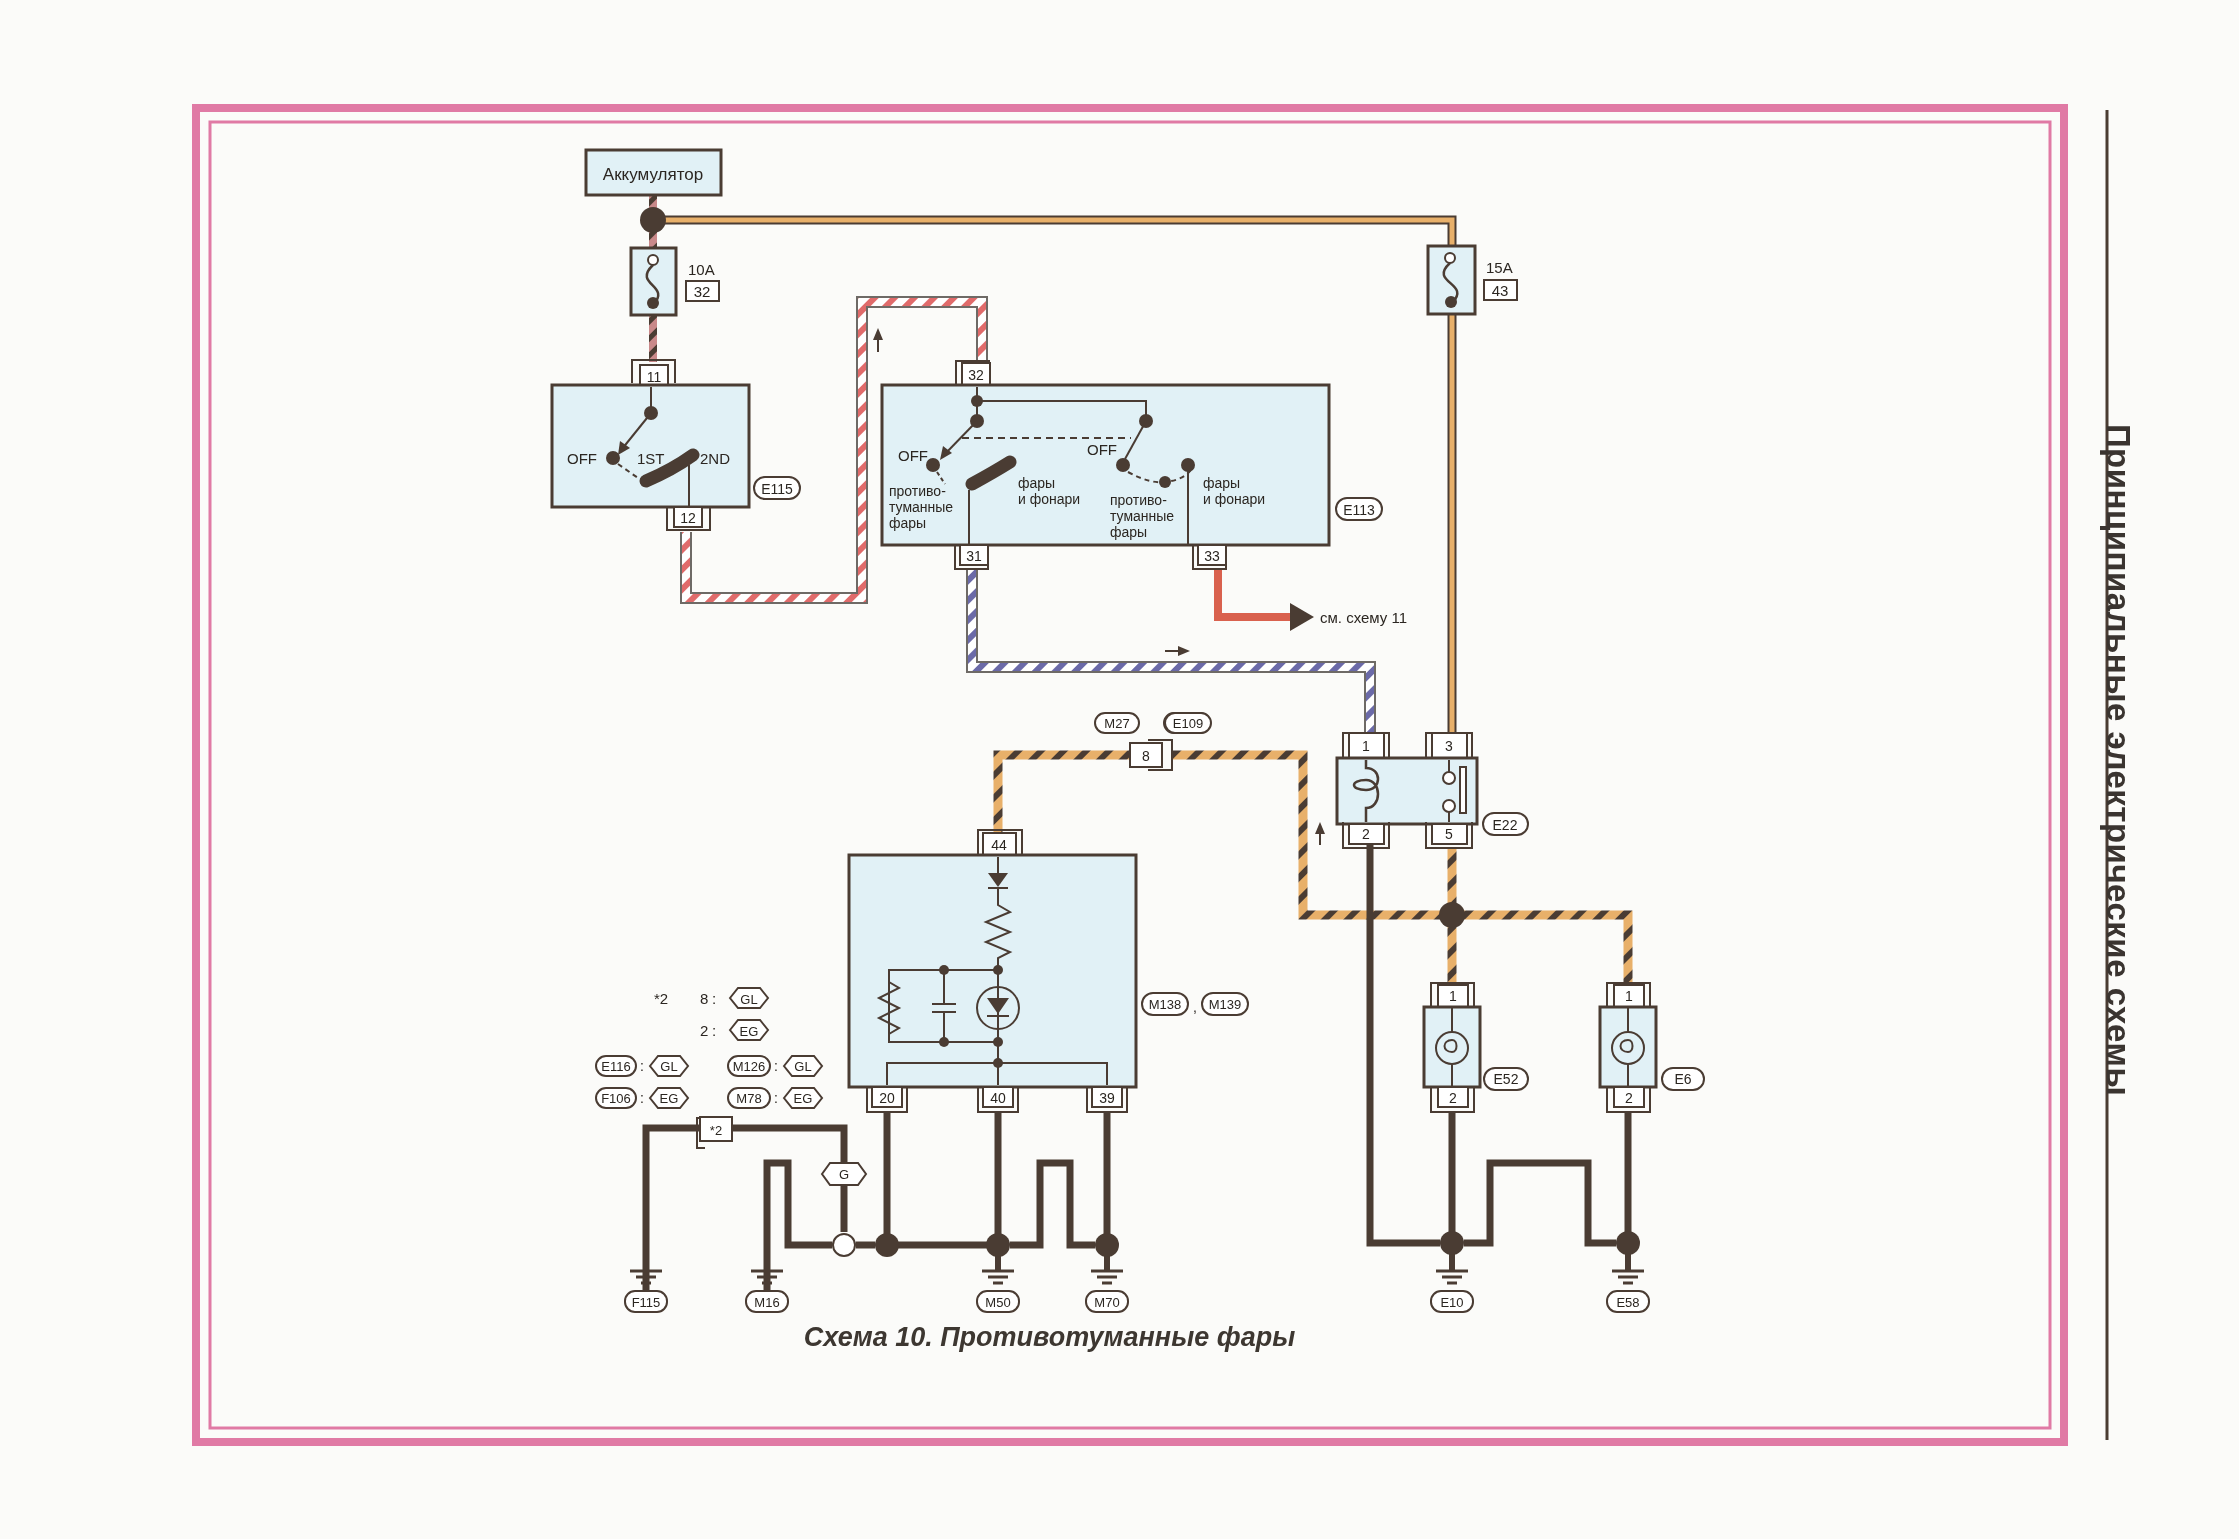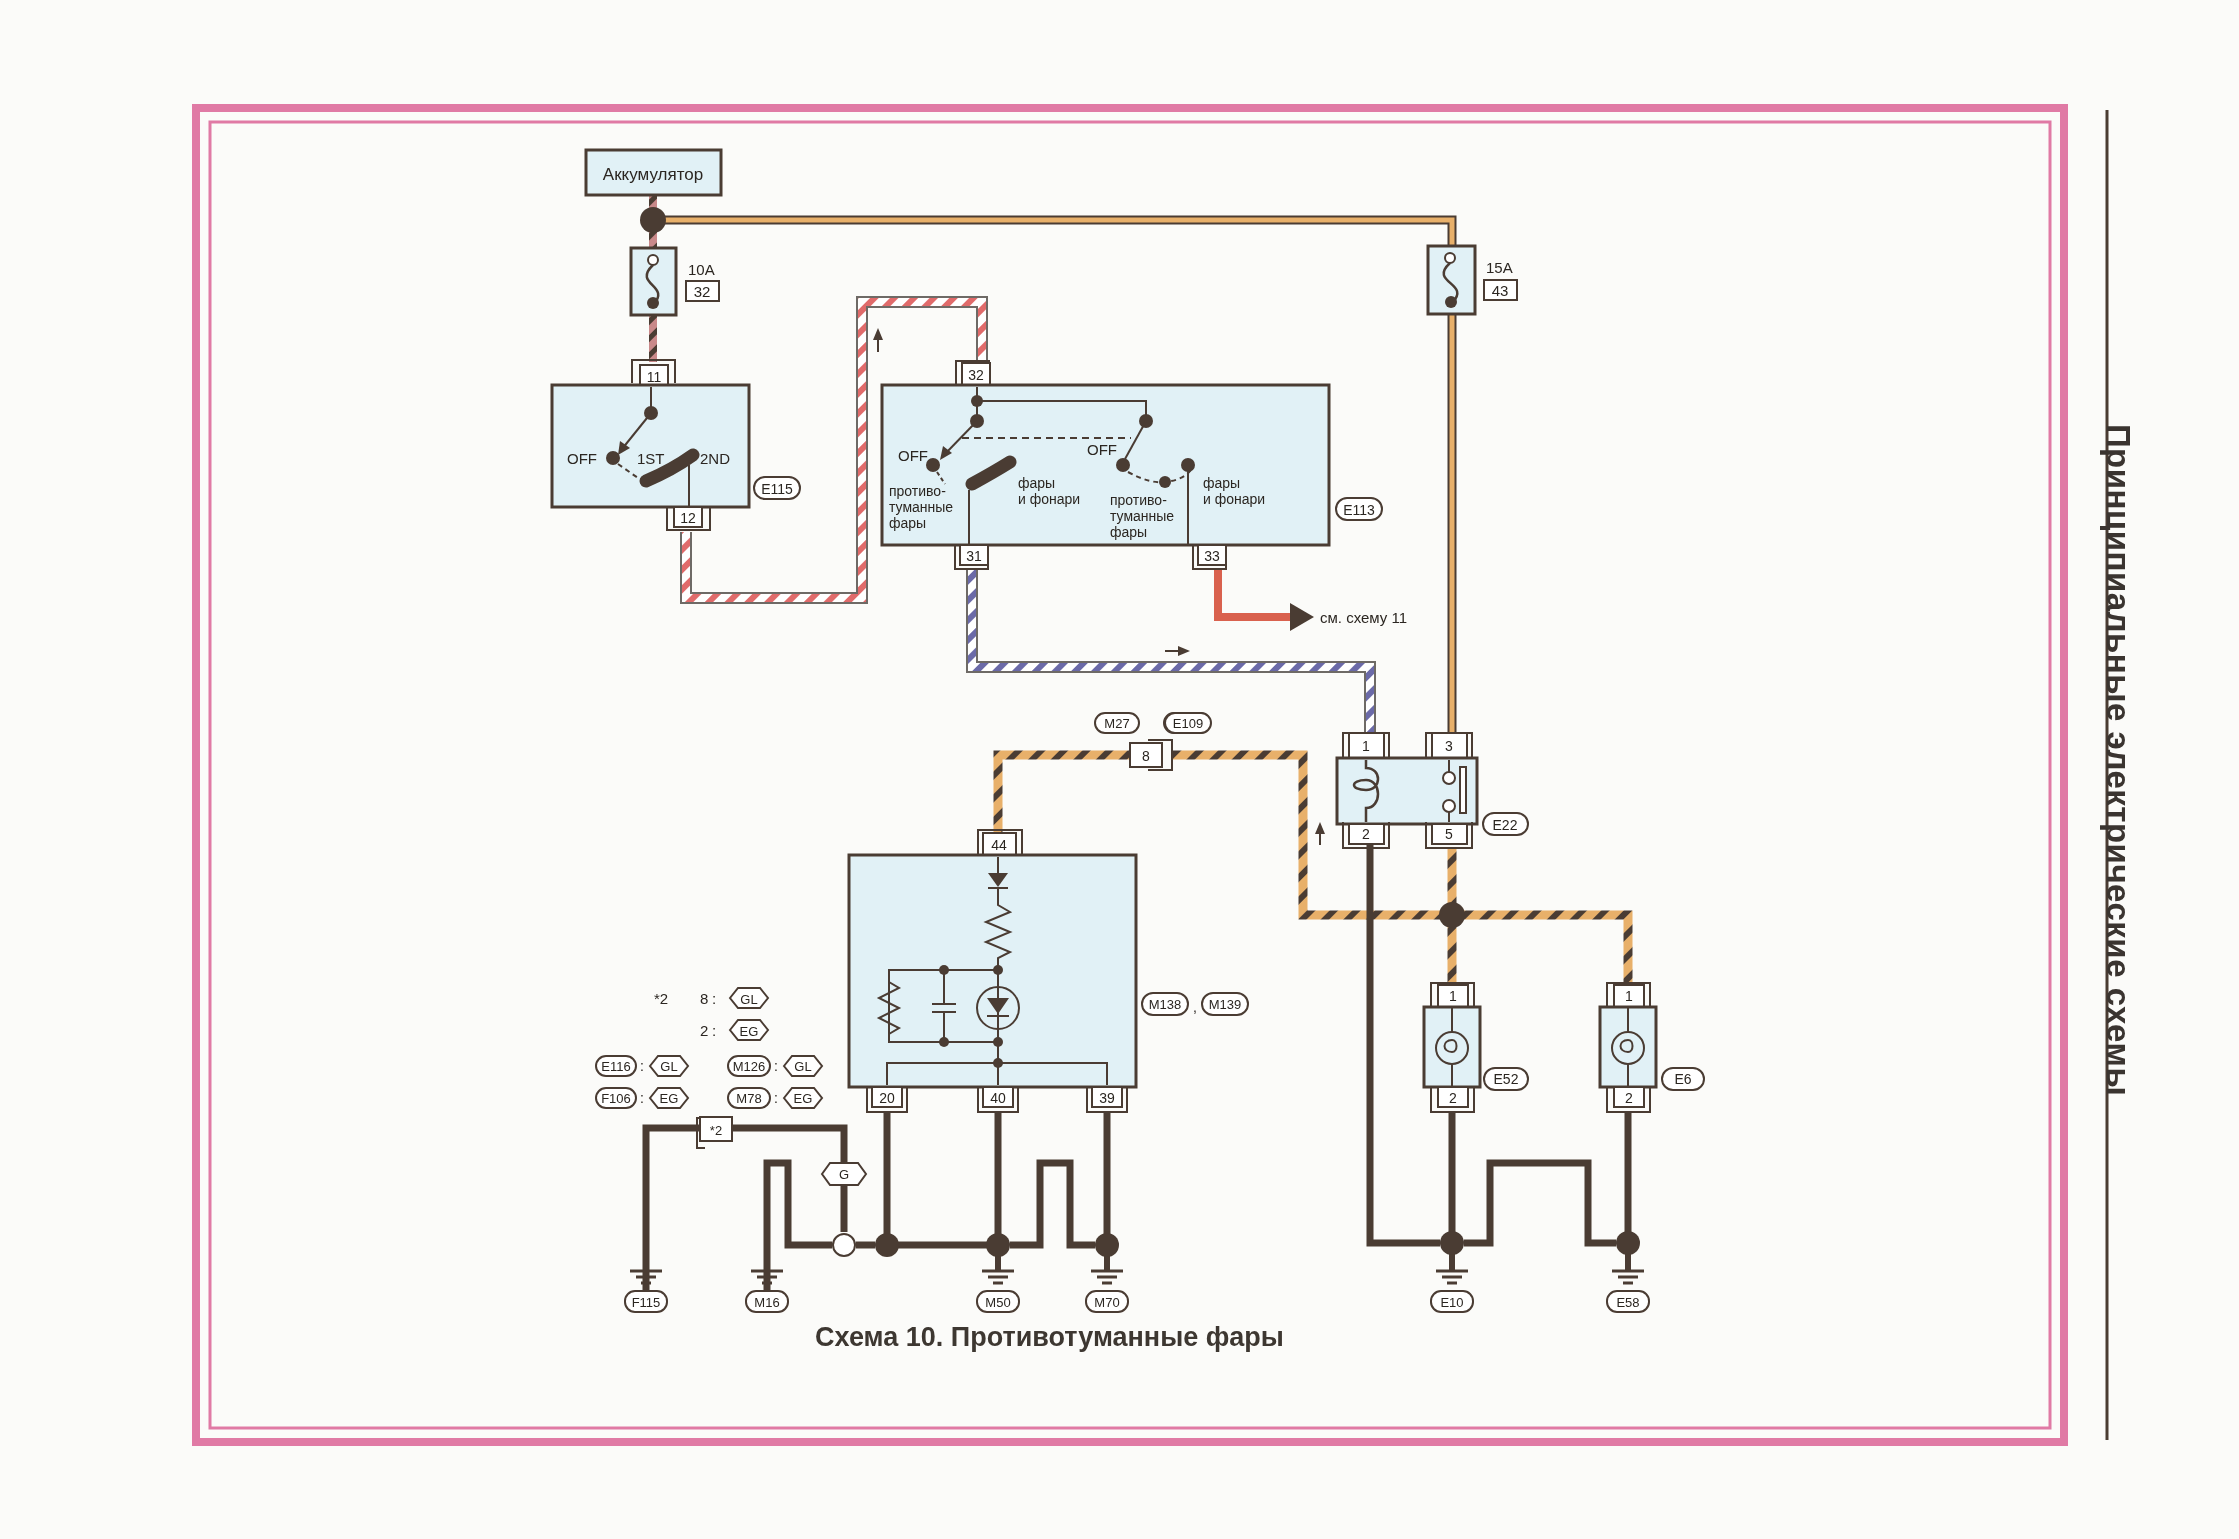--- a/index.html
+++ b/index.html
@@ -7,21 +7,21 @@
   #page { position:absolute; left:0; top:0; width:2239px; height:1539px; }
   svg text { font-family:"Liberation Sans", sans-serif; fill:#2b2621; }
   .sidebar-title {
     position:absolute; left:2118px; top:760px; transform:translate(-50%,-50%) rotate(90deg);
     white-space:nowrap; font-family:"Liberation Sans", sans-serif; font-weight:bold; font-size:33px; color:#3a3430; letter-spacing:0.5px;
   }
   .caption {
     position:absolute; left:0; width:2239px; top:1322px; text-align:center; padding-left:0;
     font-family:"Liberation Sans", sans-serif; font-weight:bold; font-size:27px; color:#3d3731;
   }
-  .caption span { display:inline-block; margin-left:-140px; }
+  .caption span { display:inline-block; margin-left:-140px;font-style:italic; }
 </style>
 </head>
 <body>
 
 <div id="page">
 <svg id="diagram" width="2239" height="1539" viewBox="0 0 2239 1539" xmlns="http://www.w3.org/2000/svg">
   <defs>
     <pattern id="pat-orange-dark" patternUnits="userSpaceOnUse" width="16" height="16" patternTransform="rotate(45)">
       <rect width="16" height="16" fill="#e8b06a"></rect>
       <rect width="6" height="16" fill="#4a3c33"></rect>

